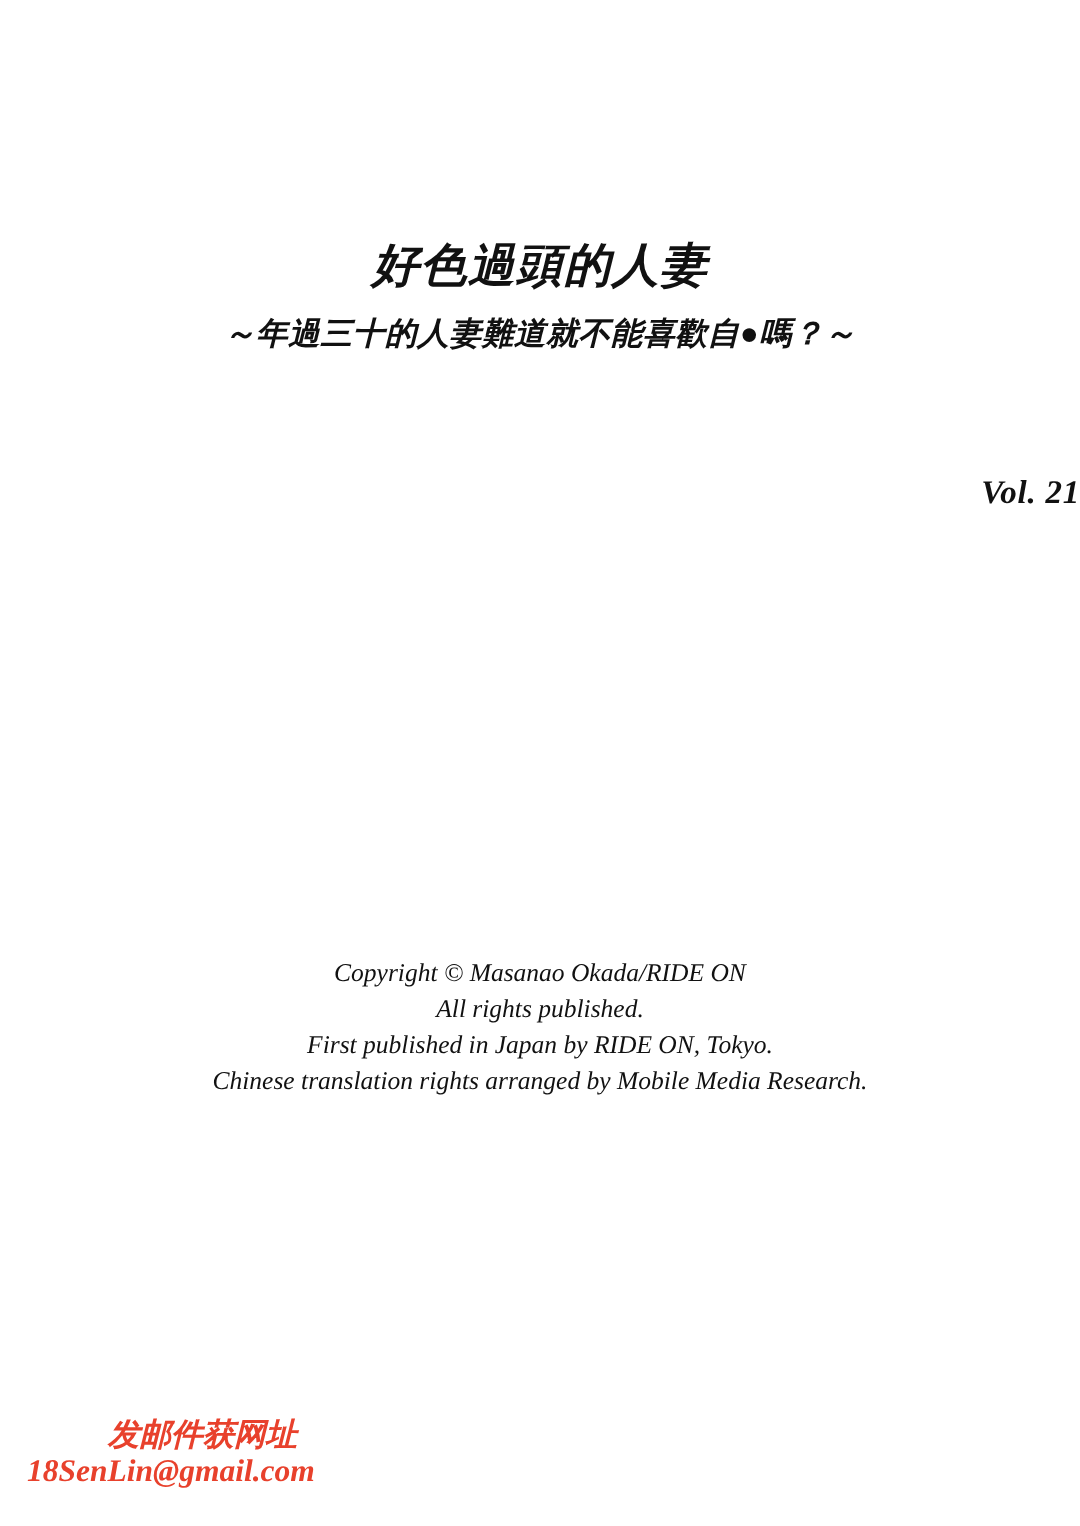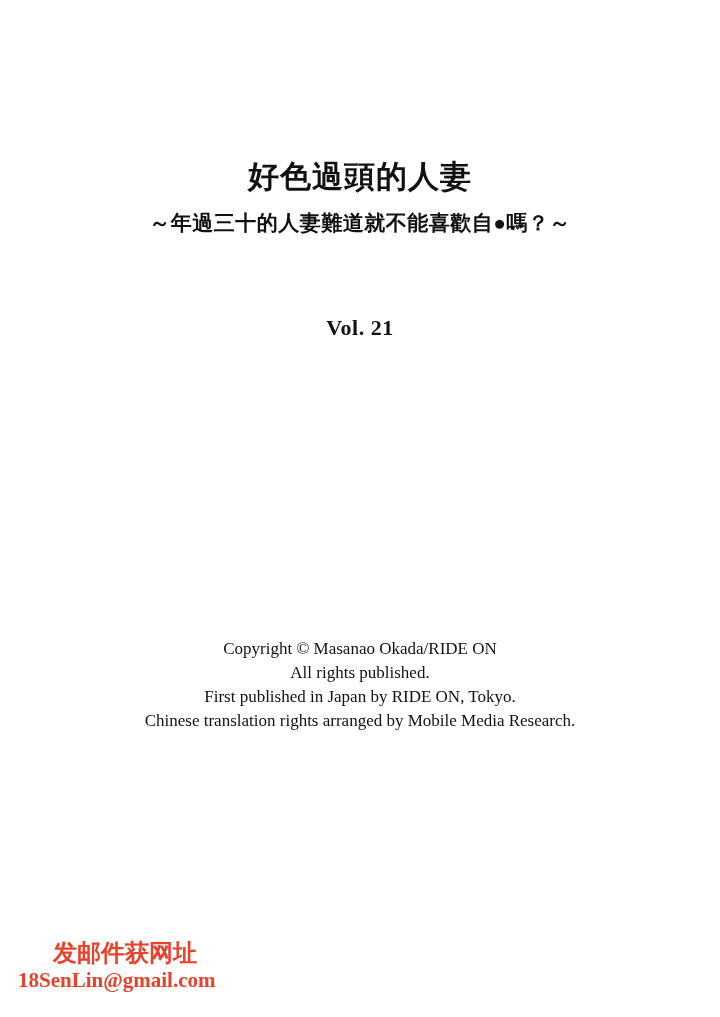--- a/index.html
+++ b/index.html
@@ -13,20 +13,21 @@
     font-family: "Liberation Serif", serif;
     position: relative;
     overflow: hidden;
   }
   .page {
     position: relative;
     width: 720px;
     height: 998px;
     box-sizing: border-box;
     padding: 0 40px;
+    font-style: italic;
   }
   .title-block {
     position: absolute;
     left: 0;
     right: 0;
     top: 158px;
     text-align: center;
   }
   .main-title {
     font-family: "Liberation Sans", sans-serif;
@@ -44,21 +45,21 @@
     letter-spacing: 0.5px;
     color: #111111;
     margin: 12px 0 16px 0;
     line-height: 1.3;
   }
   .volume {
     position: absolute;
     left: 0;
     right: 0;
     top: 315px;
-    text-align: center;
+    text-align: right;
     font-family: "Liberation Serif", serif;
     font-weight: bold;
     font-size: 22px;
     color: #111111;
     letter-spacing: 0.5px;
   }
   .author {
     position: absolute;
     left: 0;
     right: 0;
@@ -89,23 +90,23 @@
     position: absolute;
     left: 18px;
     bottom: 6px;
     text-align: left;
     font-family: "Liberation Serif", serif;
     font-weight: bold;
     color: #e8412c;
     line-height: 1.15;
   }
   .watermark .wm-line1 {
-    font-size: 24px;
+    font-size: 21px;
     display: block;
-    margin-left: 35px;
+    margin-left: 54px;
   }
   .watermark .wm-line2 {
     font-size: 21px;
     display: block;
   }
 </style>
 </head>
 <body>
 
 <div class="page">

